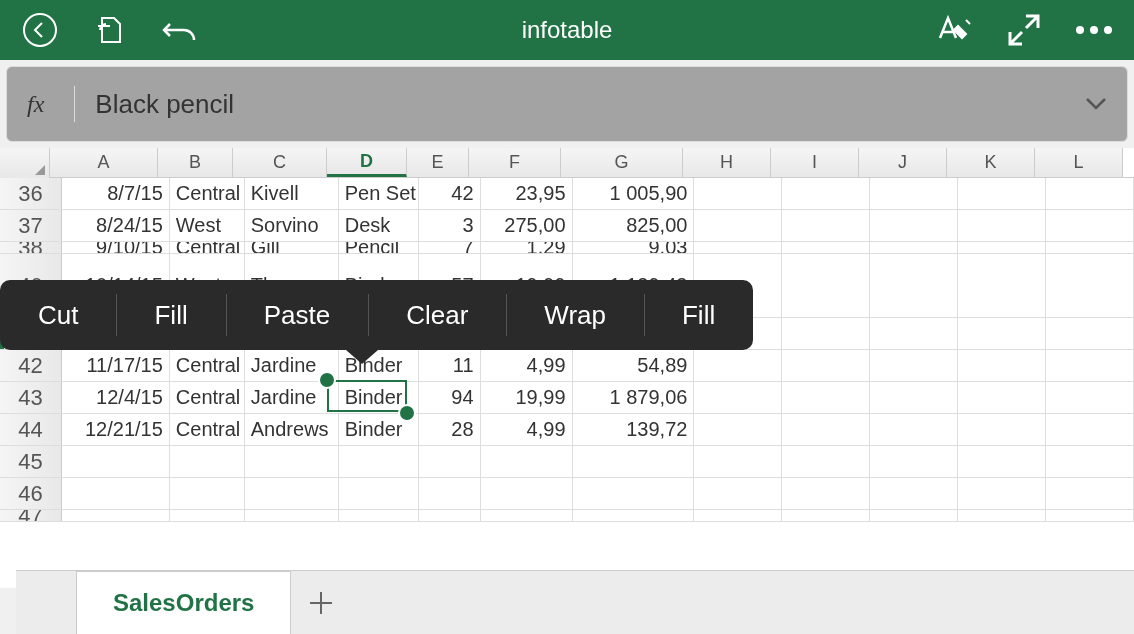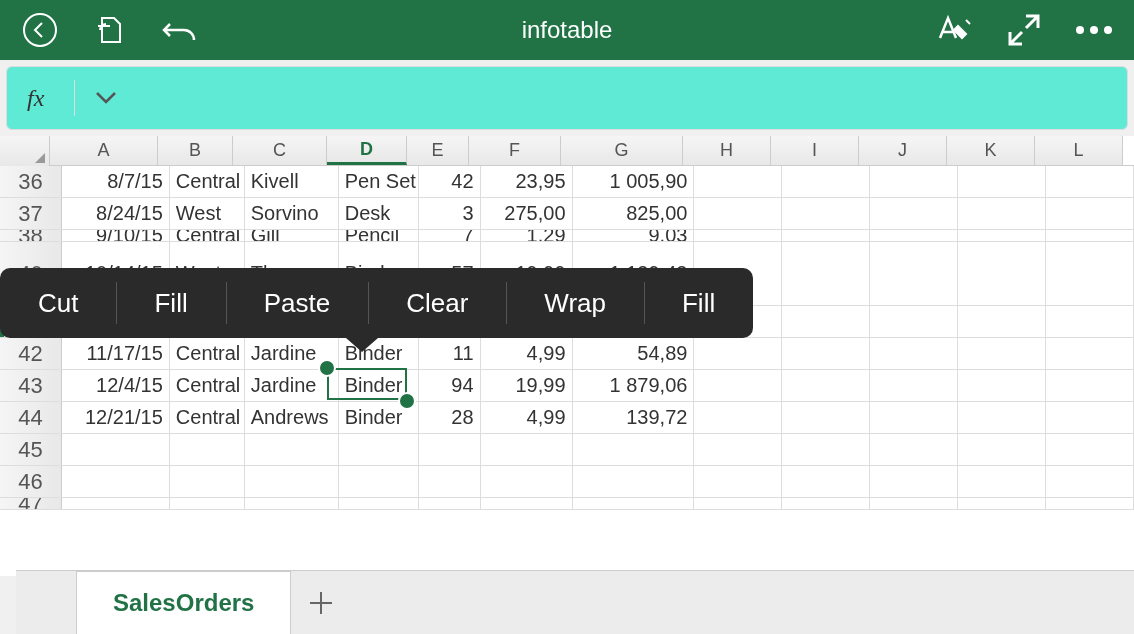--- a/index.html
+++ b/index.html
@@ -4,21 +4,21 @@
 <style>
 * { box-sizing: border-box; margin: 0; padding: 0; }
 body { font-family: -apple-system, "Helvetica Neue", Arial, sans-serif; background: #f0f0f0; width: 1134px; height: 634px; overflow: hidden; position: relative; }
 
 .header { background: #217346; height: 60px; display: flex; align-items: center; padding: 0 20px; color: white; position: relative; }
 .header-left { display: flex; align-items: center; gap: 30px; }
 .icon-btn { width: 40px; height: 40px; display: flex; align-items: center; justify-content: center; cursor: pointer; }
 .header-title { position: absolute; left: 50%; transform: translateX(-50%); font-size: 24px; font-weight: 400; }
 .header-right { position: absolute; right: 20px; display: flex; align-items: center; gap: 30px; }
 
-.formula-bar { background: #5eead4; margin: 6px; border: 1px solid #ddd; border-radius: 6px; height: 64px; display: flex; align-items: center; padding: 0 20px; }
+.formula-bar { background: #a3a3a3; margin: 6px; border: 1px solid #ddd; border-radius: 6px; height: 76px; display: flex; align-items: center; padding: 0 20px; }
 .fx-label { font-style: italic; font-size: 24px; font-family: Georgia, serif; color: #333; margin-right: 30px; }
 .fx-divider { width: 1px; height: 36px; background: #ddd; margin-right: 20px; }
 .formula-input { flex: 1; font-size: 26px; color: #333; border: none; outline: none; }
 .formula-chevron { font-size: 20px; color: #666; }
 
 .sheet-area { background: white; position: relative; height: 440px; overflow: hidden; }
 
 .col-headers { display: flex; height: 30px; border-bottom: 1px solid #ccc; }
 .corner-cell { width: 50px; height: 30px; background: linear-gradient(to bottom, #f5f5f5, #e8e8e8); border-right: 1px solid #ccc; position: relative; }
 .corner-cell::after { content: ''; position: absolute; right: 4px; bottom: 3px; width: 0; height: 0; border-left: 10px solid transparent; border-bottom: 10px solid #999; }
@@ -105,20 +105,21 @@
           <circle cx="20" cy="6" r="4"></circle>
           <circle cx="34" cy="6" r="4"></circle>
       </svg>
     </div>
   </div>
 </div>
 
 <div class="formula-bar">
   <span class="fx-label">fx</span>
   <div class="fx-divider"></div>
+  <div class="formula-input">Black pencil</div>
   <div class="formula-chevron">
     <svg width="22" height="14" viewBox="0 0 22 14" fill="none" stroke="#555" stroke-width="2.5">
         <path d="M2 2 L11 11 L20 2"></path>
       </svg>
   </div>
 </div>
 
 <div class="sheet-area">
 
   <div class="col-headers">

